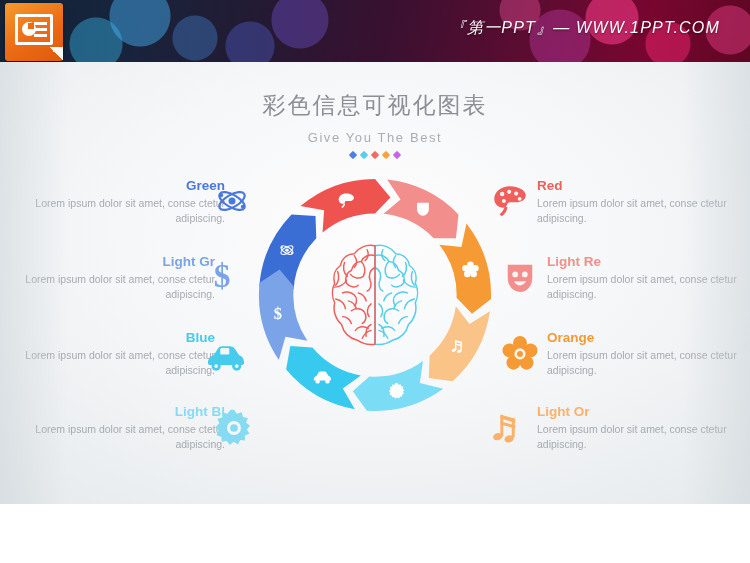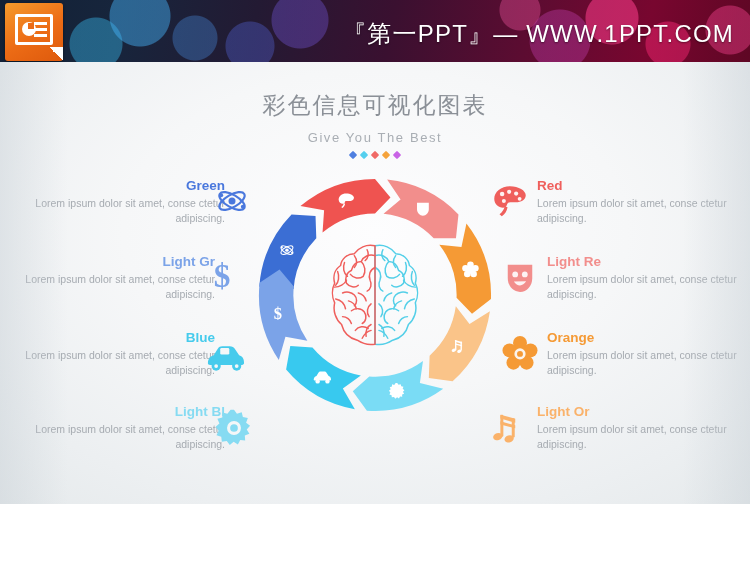--- a/index.html
+++ b/index.html
@@ -21,23 +21,24 @@
       radial-gradient(circle at 730px 30px, rgba(255,70,150,.40) 0 24px, rgba(255,70,150,0) 25px),
       radial-gradient(circle at 300px 20px, rgba(120,90,230,.35) 0 28px, rgba(120,90,230,0) 29px),
       radial-gradient(circle at 250px 46px, rgba(90,110,240,.32) 0 24px, rgba(90,110,240,0) 25px),
       radial-gradient(circle at 140px 16px, rgba(70,180,250,.45) 0 30px, rgba(70,180,250,0) 31px),
       radial-gradient(circle at 96px 44px, rgba(60,200,255,.38) 0 26px, rgba(60,200,255,0) 27px),
       radial-gradient(circle at 195px 38px, rgba(80,160,255,.30) 0 22px, rgba(80,160,255,0) 23px),
       linear-gradient(100deg,#122136 0%,#17253c 16%,#231a33 34%,#3a1030 52%,#5c0c31 70%,#78062f 86%,#5e0724 100%);
     overflow:hidden;
   }
   .banner-title {
-    position:absolute; right:16px; top:18px;
-    color:#fff; font-size:24px; letter-spacing:1.2px; white-space:nowrap;
+    position:absolute; right:30px; top:18px;
+    color:#fff; font-size:16px; letter-spacing:1.2px; white-space:nowrap;
     text-shadow:0 1px 2px rgba(0,0,0,.45);
+    font-style:italic;
   }
   .ppt-logo {
     position:absolute; left:5px; top:3px; width:58px; height:58px;
     background:linear-gradient(150deg,#f59b2c 0%,#ec6b15 55%,#de5a0d 100%);
     border-radius:3px 3px 3px 3px;
     box-shadow:0 1px 3px rgba(0,0,0,.45);
   }
   .ppt-logo:after{
     content:""; position:absolute; right:0; bottom:0; width:14px; height:14px;
     background:linear-gradient(225deg,#ffffff 0 50%,transparent 50%);

